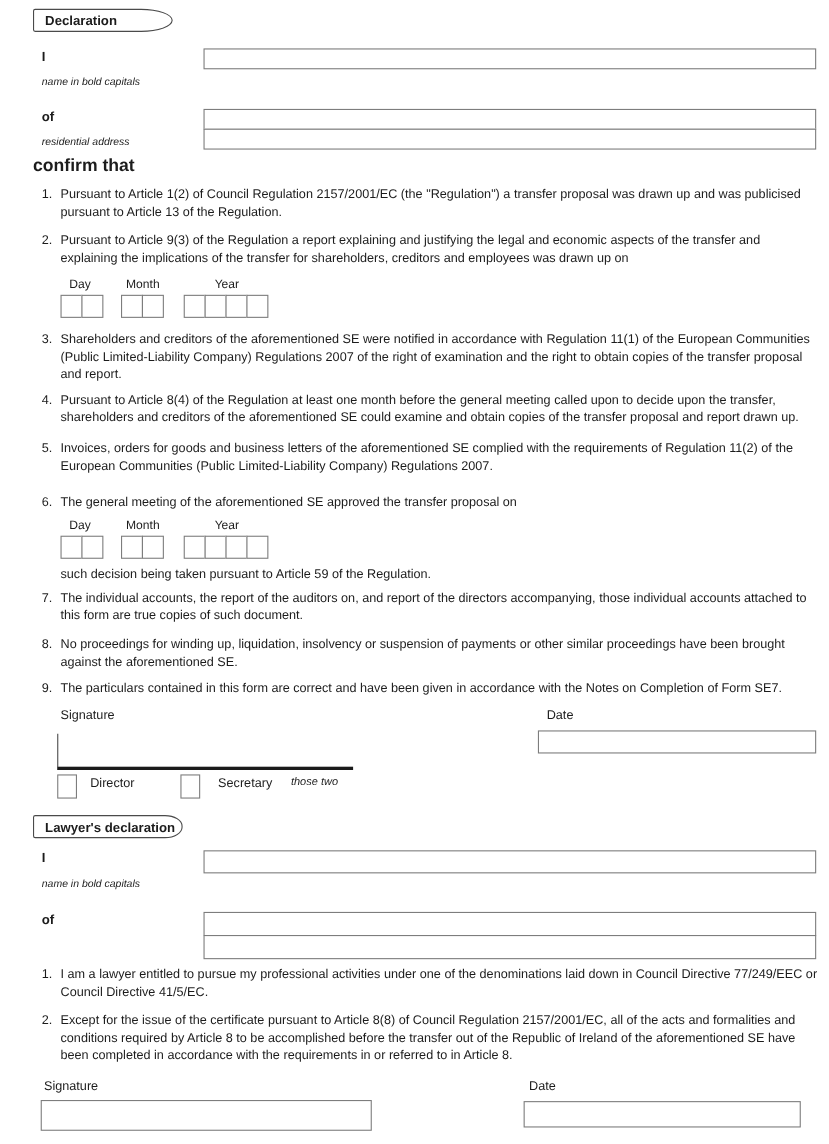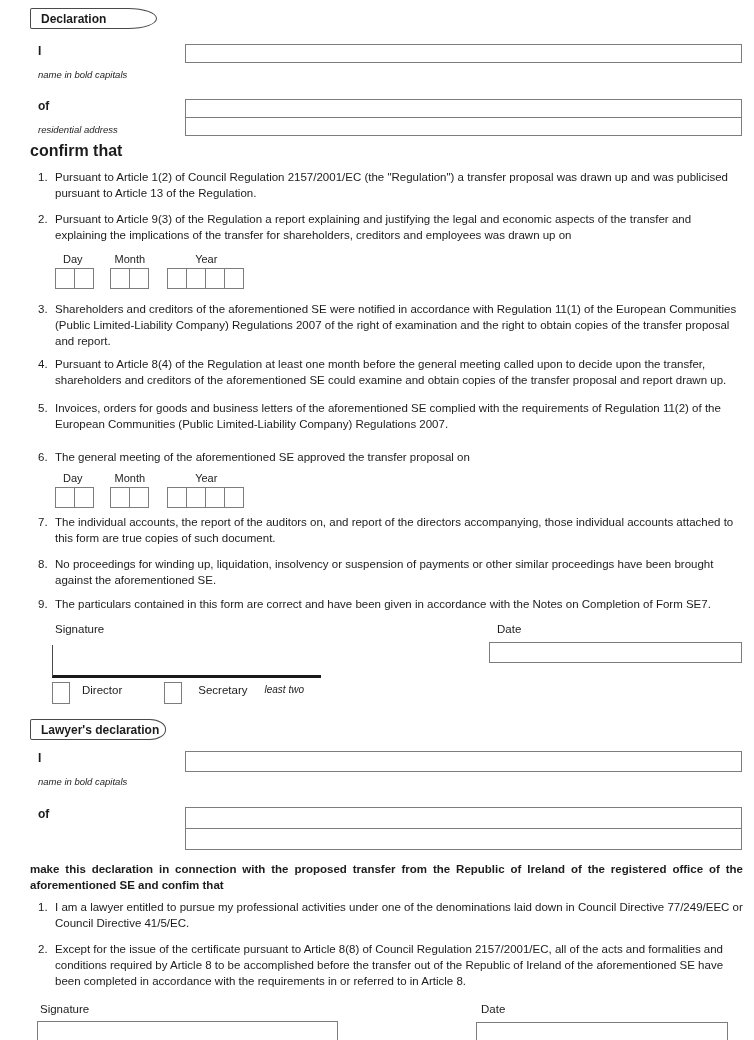--- a/index.html
+++ b/index.html
@@ -179,20 +179,21 @@
         <div class="cell"></div>
       </div>
       <div class="cells g-year">
         <div class="cell"></div>
         <div class="cell"></div>
         <div class="cell"></div>
         <div class="cell"></div>
       </div>
     </div>
   </div>
+  <div class="cont-line">such decision being taken pursuant to Article 59 of the Regulation.</div>
 
   <div class="item mt6">
     <span class="num">7.</span>
     <span class="txt">The individual accounts, the report of the auditors on, and report of the directors accompanying, those individual accounts attached to this form are true copies of such document.</span>
   </div>
   <div class="item mt10">
     <span class="num">8.</span>
     <span class="txt">No proceedings for winding up, liquidation, insolvency or suspension of payments or other similar proceedings have been brought against the aforementioned SE.</span>
   </div>
   <div class="item mt8">
@@ -209,21 +210,21 @@
       <div class="date-label">Date</div>
       <input class="date-box" type="text" value="" style="">
     </div>
   </div>
 
   <div class="chk-row">
     <div class="chkbox"></div>
     <span class="chk-lbl">Director</span>
     <div class="chkbox second"></div>
     <span class="chk-lbl second">Secretary</span>
-    <span class="note">least two</span>
+    <span class="note">those two</span>
   </div>
 
   <div class="tab lawyer">
     <span>Lawyer's declaration</span>
   </div>
 
   <div class="field-row" style="margin-top:11px;">
     <div class="lblcol">
       <div class="lbl-main">I</div>
       <div class="lbl-sub">name in bold capitals</div>
@@ -234,21 +235,20 @@
   <div class="field-row dbl lawyer-fields" style="margin-top:20px;">
     <div class="lblcol">
       <div class="lbl-main">of</div>
     </div>
     <div>
       <input class="box" type="text" value="" style="">
       <input class="box" type="text" value="" style="">
     </div>
   </div>
 
-  <div class="bold-para">make this declaration in connection with the proposed transfer from the Republic of Ireland of the registered office of the aforementioned SE and confim that</div>
 
   <div class="item mt6">
     <span class="num">1.</span>
     <span class="txt">I am a lawyer entitled to pursue my professional activities under one of the denominations laid down in Council Directive 77/249/EEC or Council Directive 41/5/EC.</span>
   </div>
   <div class="item mt10">
     <span class="num">2.</span>
     <span class="txt">Except for the issue of the certificate pursuant to Article 8(8) of Council Regulation 2157/2001/EC, all of the acts and formalities and conditions required by Article 8 to be accomplished before the transfer out of the Republic of Ireland of the aforementioned SE have been completed in accordance with the requirements in or referred to in Article 8.</span>
   </div>
 

